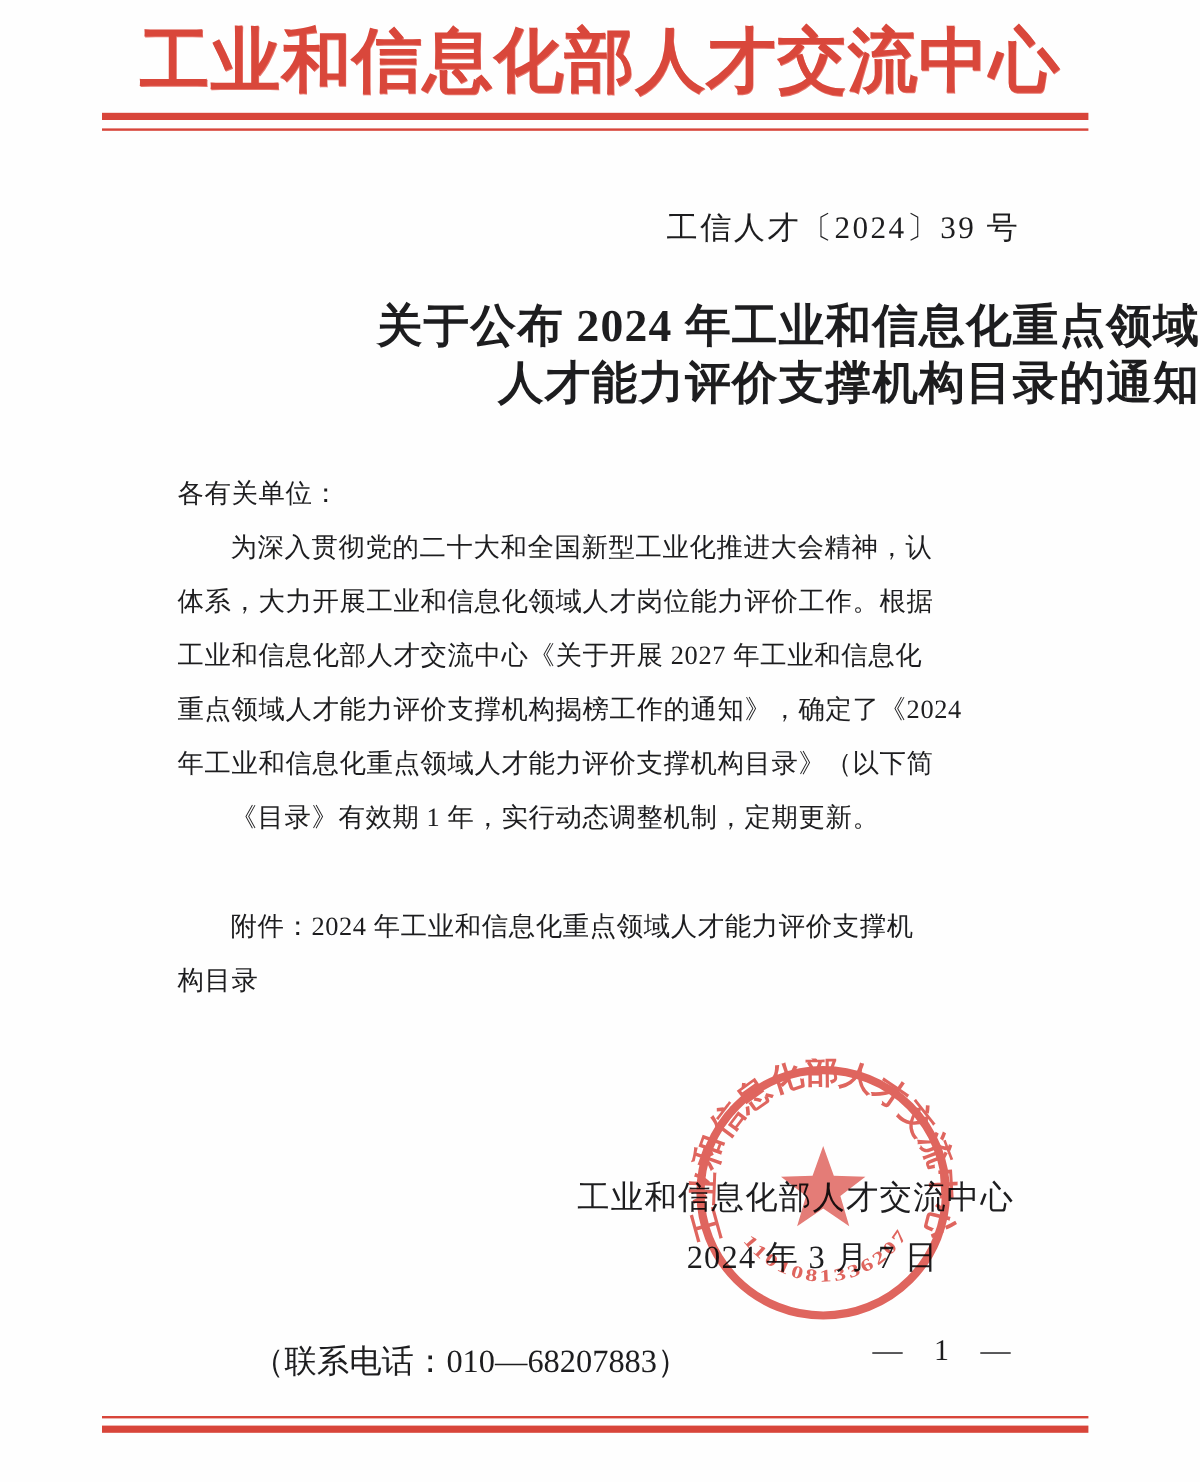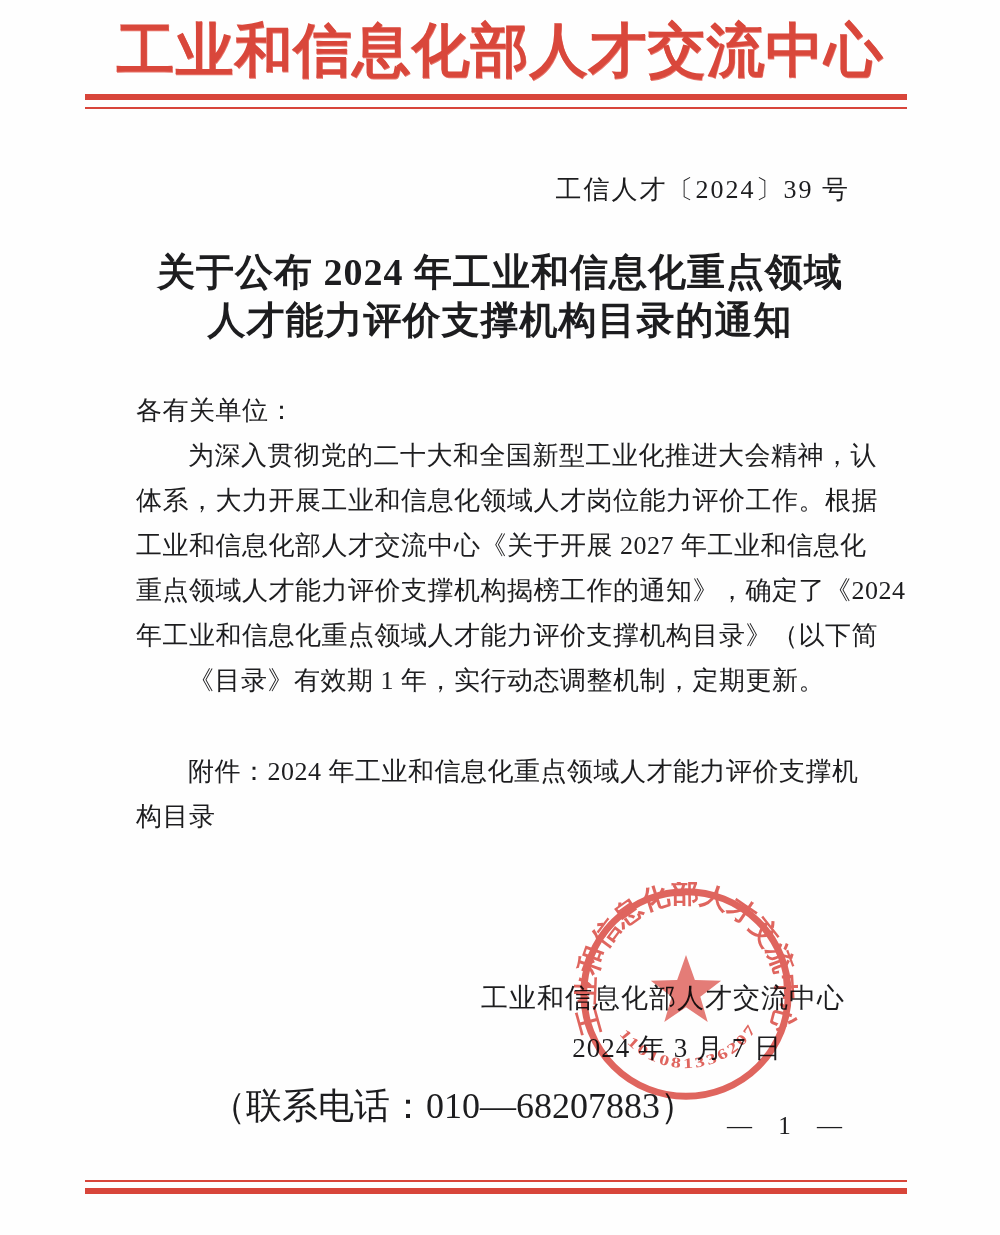--- a/index.html
+++ b/index.html
@@ -33,48 +33,48 @@
   .rule-thick-bottom { top: 1188px; height: 6px; }
   
   .doc-number {
     position: absolute; top: 172px; right: 150px;
     font-size: 26px; letter-spacing: 2px;
     white-space: nowrap;
   }
   
   .doc-title {
     position: absolute; top: 248px; left: 0; width: 100%;
-    text-align: center;
+    text-align: right;
     font-size: 38px; font-weight: 700;
     line-height: 48px;
     letter-spacing: 1px;
   }
   
   .body-text {
-    position: absolute; top: 388px; left: 136px; width: 730px;
-    font-size: 26px;
+    position: absolute; top: 388px; left: 148px; width: 730px;
+    font-size: 22px;
     line-height: 45px;
     letter-spacing: 0.5px;
     white-space: nowrap;
   }
   .body-line { height: 45px; }
   .indent { text-indent: 2em; }
   .attachment { margin-top: 46px; }
   
   .signature-org {
     position: absolute; top: 980px; right: 155px;
     font-size: 27px; letter-spacing: 1px; white-space: nowrap;
   }
   .signature-date {
     position: absolute; top: 1030px; right: 218px;
     font-size: 27px; letter-spacing: 1px; white-space: nowrap;
   }
   .contact-line {
-    position: absolute; top: 1082px; left: 210px;
-    font-size: 36px; white-space: nowrap;
+    position: absolute; top: 1116px; left: 210px;
+    font-size: 27px; white-space: nowrap;
   }
   .page-number {
     position: absolute; top: 1112px; right: 158px;
     font-size: 25px; word-spacing: 20px; white-space: nowrap;
   }
   
   .seal {
     position: absolute; left: 574px; top: 882px;
     width: 224px; height: 224px;
     mix-blend-mode: multiply;

